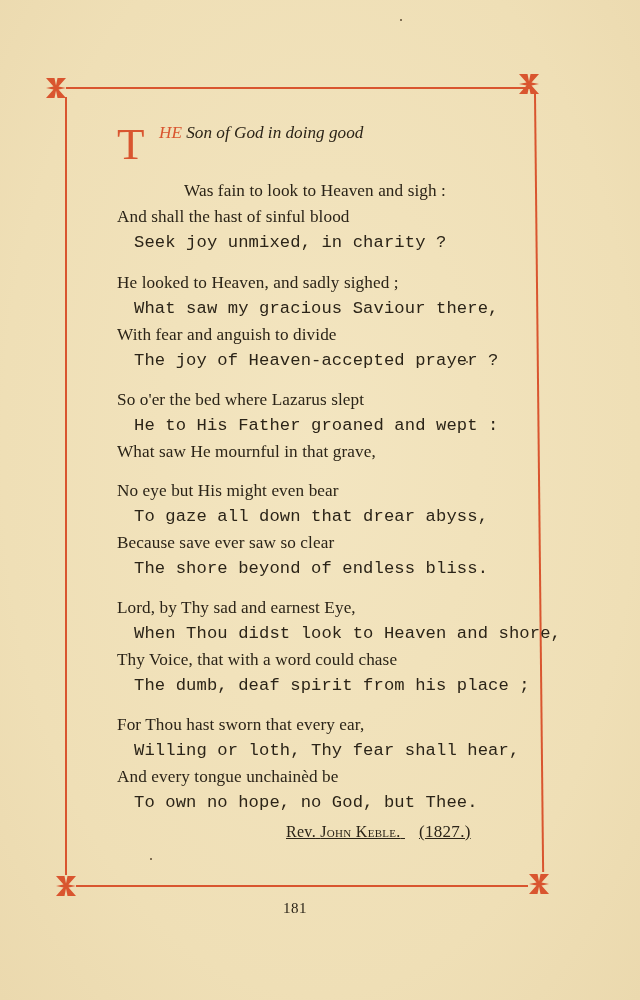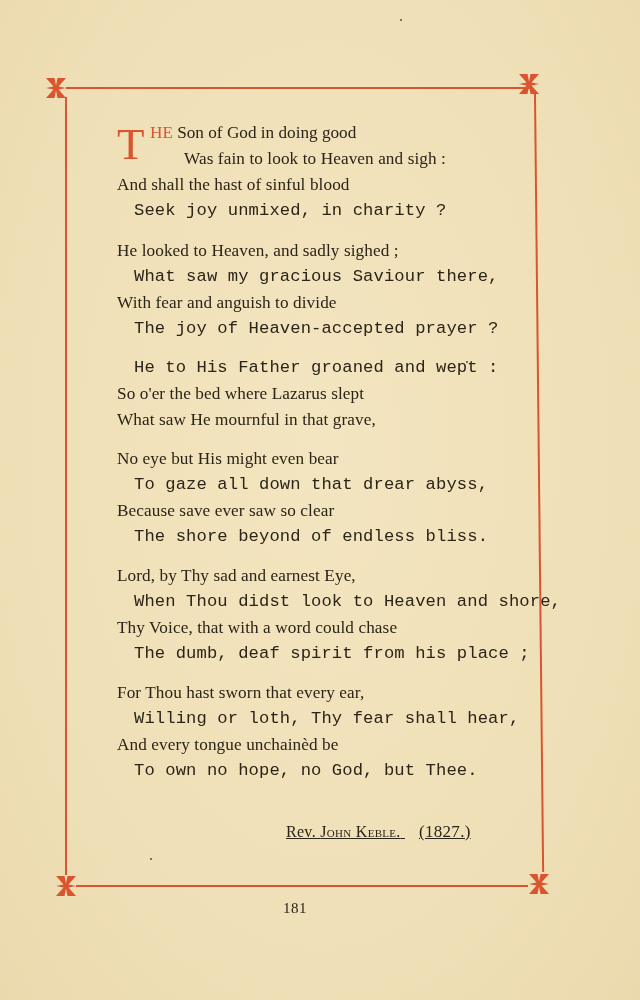--- a/index.html
+++ b/index.html
@@ -21,27 +21,27 @@
   .cross { position: absolute; width: 22px; height: 22px; }
   .cross svg { width: 22px; height: 22px; display: block; }
   .poem {
     position: absolute; left: 117px; top: 120px; width: 420px;
     font-size: 17.2px; line-height: 26px; letter-spacing: 0.1px;
   }
   .stanza { margin-bottom: 13px; }
   .stanza:nth-child(1) { margin-bottom: 14px; }
   .line { white-space: nowrap; height: 26px; }
   .indent { padding-left: 17px; font-family: Liberation Mono, monospace; }
-  .indent-first { padding-left: 67px; }
+  .indent-first { padding-left: 67px; margin-top: 32px; }
   .dropcap-wrap { position: absolute; left: 117px; top: 124px; }
   .dropcap {
     position: absolute; left: 0; top: 0; font-size: 45px; line-height: 40px;
     color: #d9552f; font-weight: normal;
   }
-  .first-line { position: absolute; left: 150px; top: 120px; font-size: 17.2px; line-height: 26px; white-space: nowrap; }
+  .first-line { position: absolute; left: 159px; top: 120px; font-size: 17.2px; line-height: 26px; white-space: nowrap; font-style: italic; }
   .smallcaps-red { color: #d9552f; }
   .attribution {
     position: absolute; left: 286px; top: 819px; font-size: 16px; line-height: 26px; white-space: nowrap;
     letter-spacing: 0.3px;
     text-decoration: underline;
   }
   .sc { font-variant: small-caps; }
   .year { margin-left: 14px; font-size: 17px; }
   .page-number {
     position: absolute; left: 283px; top: 896px; font-size: 15px; line-height: 24px; letter-spacing: 0.5px;
@@ -94,22 +94,22 @@
     <div class="line">And shall the hast of sinful blood</div>
     <div class="line indent">Seek joy unmixed, in charity ?</div>
   </div>
   <div class="stanza">
     <div class="line">He looked to Heaven, and sadly sighed ;</div>
     <div class="line indent">What saw my gracious Saviour there,</div>
     <div class="line">With fear and anguish to divide</div>
     <div class="line indent">The joy of Heaven-accepted prayer ?</div>
   </div>
   <div class="stanza">
+    <div class="line">So o'er the bed where Lazarus slept</div>
     <div class="line indent">He to His Father groaned and wept :</div>
-    <div class="line">So o'er the bed where Lazarus slept</div>
     <div class="line">What saw He mournful in that grave,</div>
   </div>
   <div class="stanza">
     <div class="line">No eye but His might even bear</div>
     <div class="line indent">To gaze all down that drear abyss,</div>
     <div class="line">Because save ever saw so clear</div>
     <div class="line indent">The shore beyond of endless bliss.</div>
   </div>
   <div class="stanza">
     <div class="line">Lord, by Thy sad and earnest Eye,</div>

